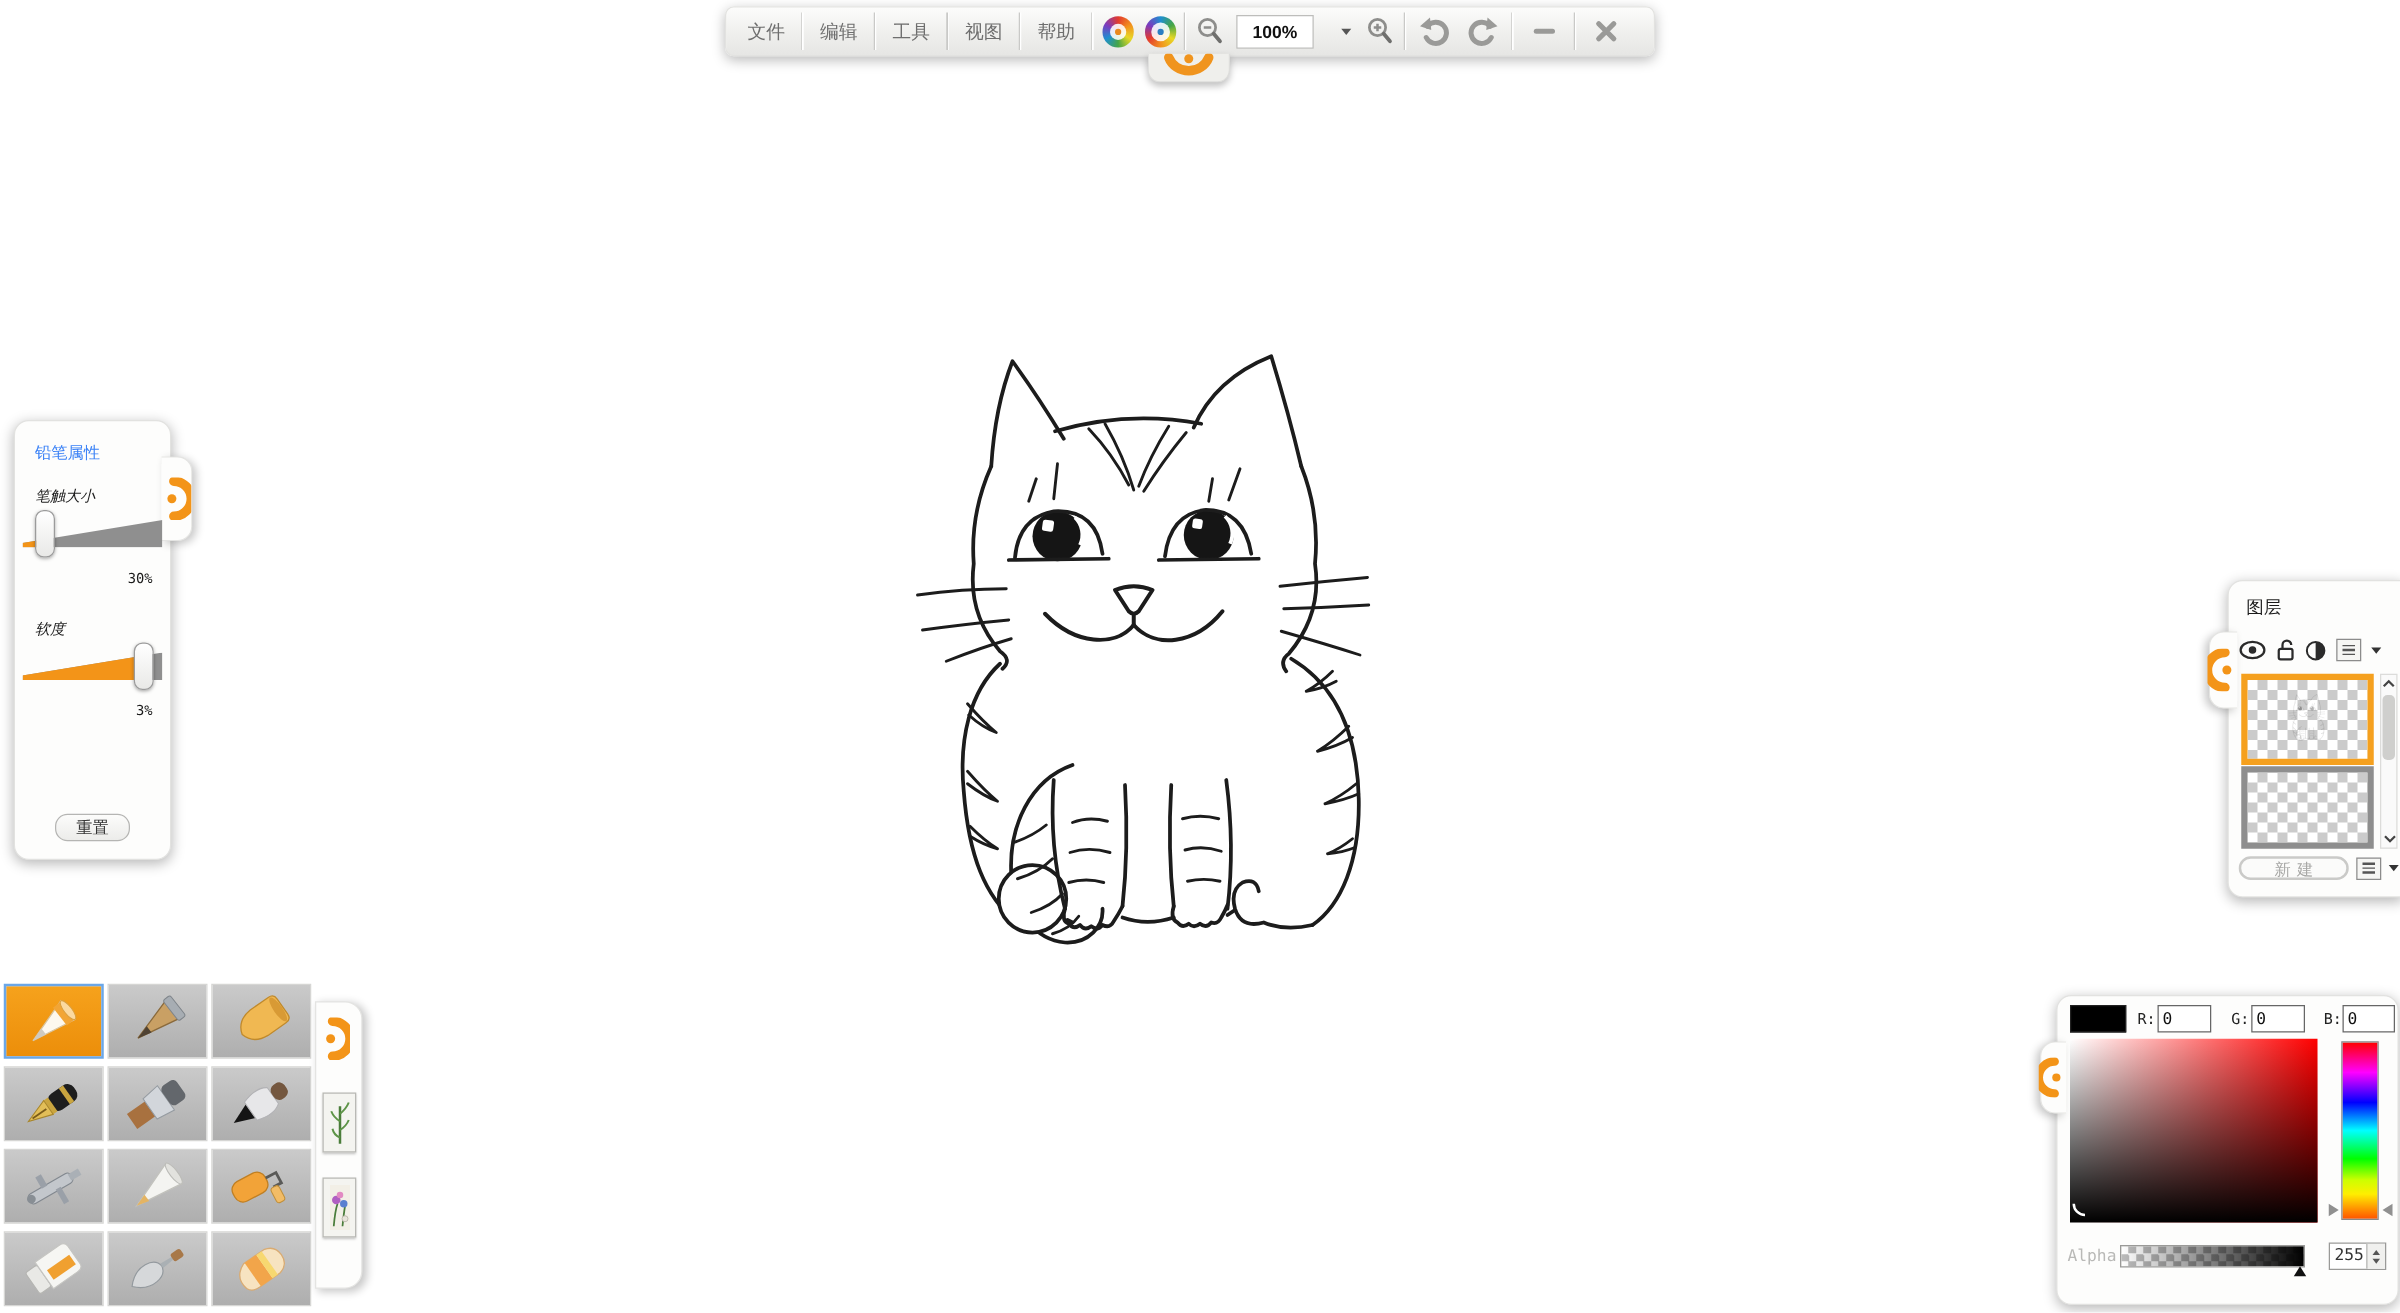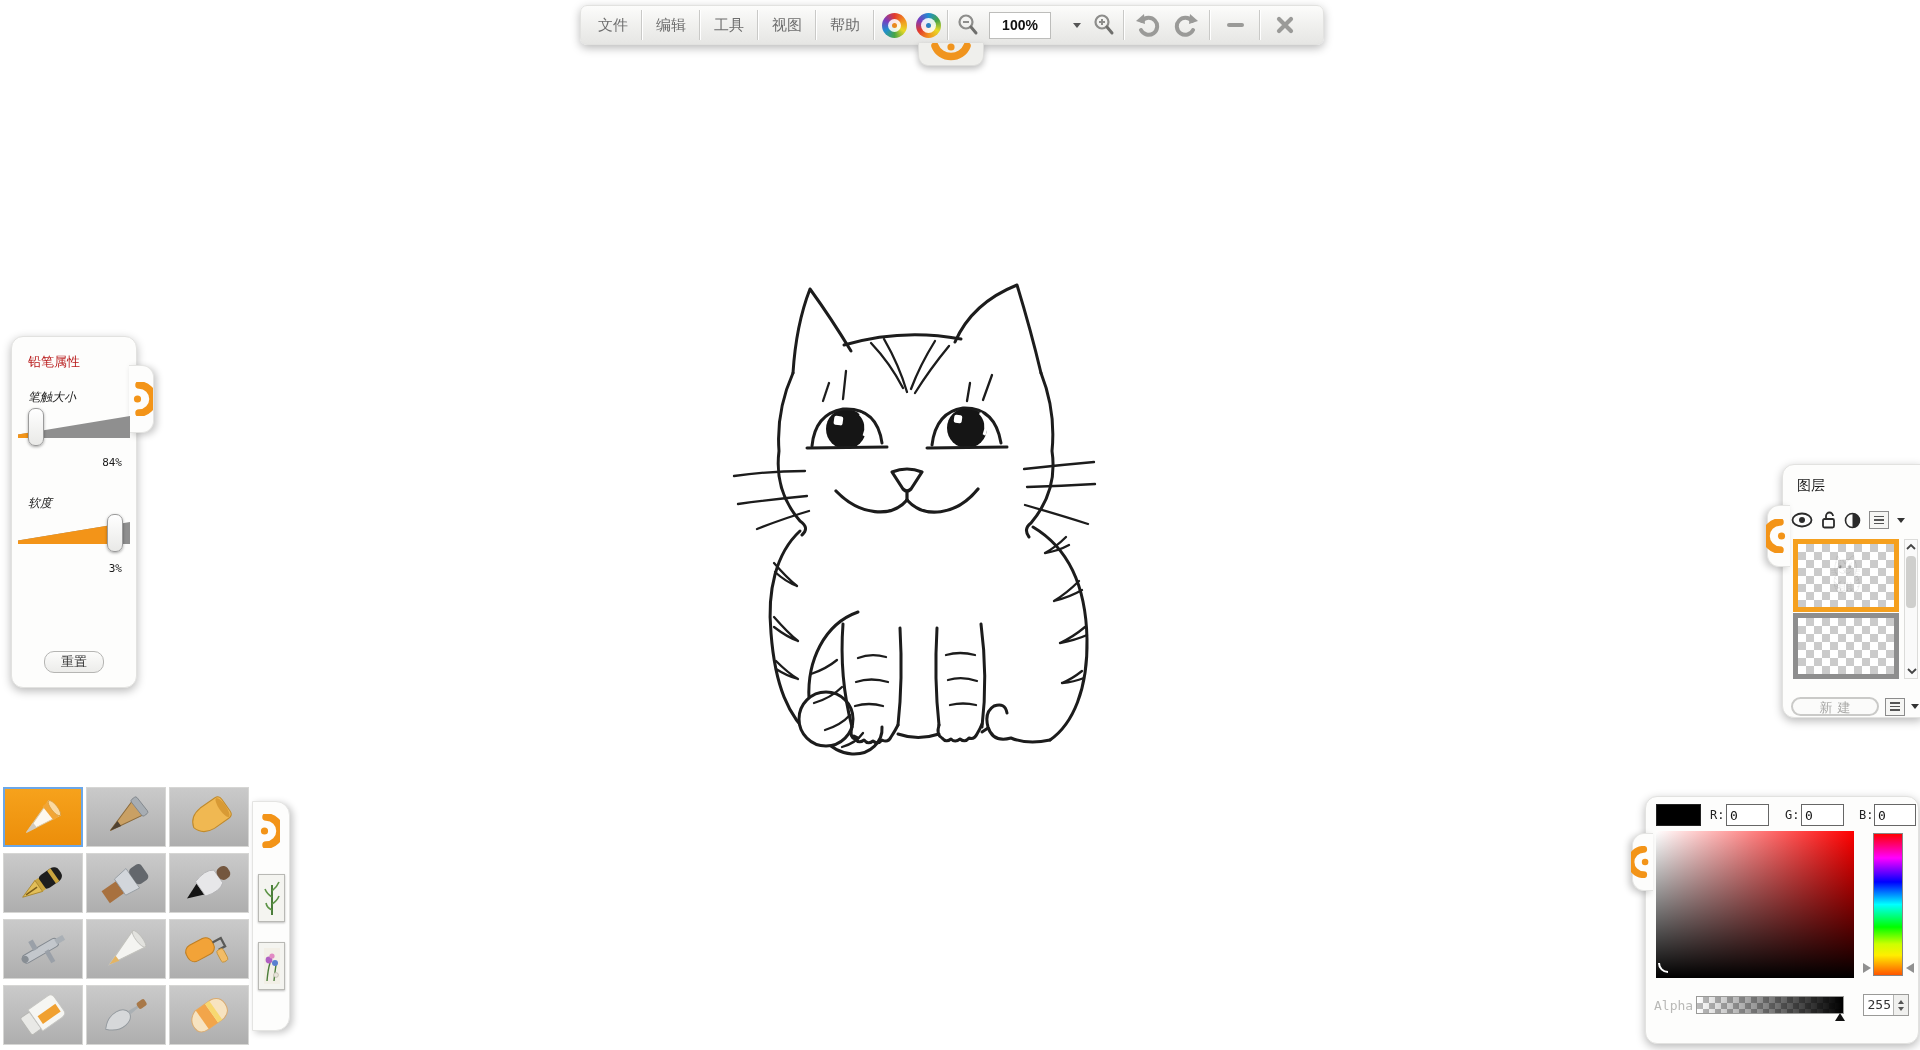--- a/index.html
+++ b/index.html
@@ -25,21 +25,21 @@
   .drop-arrow{width:0;height:0;border-left:4px solid transparent;border-right:4px solid transparent;border-top:5px solid #555;margin:0 6px 0 2px;}
   
   #toolbar-handle{position:absolute;left:918px;top:43px;width:64px;height:22px;background:#efefec;
     border:1px solid #dddddb;border-top:none;border-radius:0 0 10px 10px;box-shadow:0 3px 6px rgba(0,0,0,.25);
     display:flex;align-items:flex-start;justify-content:center;}
   
   .tab-right{position:absolute;background:#fdfdfc;border:1px solid #e4e4e2;border-left:none;border-radius:0 12px 12px 0;box-shadow:3px 2px 7px rgba(0,0,0,.22);}
   .tab-left{position:absolute;background:#fdfdfc;border:1px solid #e4e4e2;border-right:none;border-radius:12px 0 0 12px;box-shadow:-3px 2px 7px rgba(0,0,0,.22);}
   
   #pencil-panel{left:11px;top:336px;width:124px;height:350px;border-radius:12px;}
-  #pencil-panel .p-title{margin:16px 0 0 16px;font-size:13px;color:#b91c1c;}
+  #pencil-panel .p-title{margin:16px 0 0 16px;font-size:13px;color:#3b82f6;}
   #pencil-panel .p-label{margin:18px 0 6px 16px;font-size:12px;color:#1b1b1b;font-style:italic;}
   .wedge{position:relative;margin:10px 6px 0 6px;height:22px;
     clip-path:polygon(0 84%,100% 0,100% 100%,0 100%);background:#8f8f8f;}
   .wedge .fill{position:absolute;left:0;top:0;bottom:0;background:#F39418;}
   .slider-wrap{position:relative;margin:0 6px;height:34px;margin-top:-28px;}
   .sl-handle{position:absolute;top:-2px;width:14px;height:36px;background:linear-gradient(#ffffff,#e9e9e7);
     border:1px solid #9b9b9b;border-radius:7px;box-shadow:0 1px 3px rgba(0,0,0,.35);}
   .p-value{font-size:11px;color:#1b1b1b;text-align:right;margin:12px 14px 0 0;font-family:"DejaVu Sans Mono",monospace;}
   .pill-btn{display:block;margin:0 auto;width:58px;height:20px;border:1px solid #b5b5b3;border-radius:10px;
     background:linear-gradient(#fcfcfb,#ececea);font-size:13px;color:#333;text-align:center;line-height:19px;}
@@ -56,21 +56,21 @@
   #layers-panel .p-title{margin:12px 0 0 14px;font-size:14px;color:#1b1b1b;}
   .licons{position:absolute;left:8px;top:46px;display:flex;align-items:center;gap:8px;}
   .checker{background:
      conic-gradient(#cbcbcb 25%,#ffffff 0 50%,#cbcbcb 0 75%,#ffffff 0);
      background-size:16px 16px;}
   .thumb{position:absolute;left:10px;width:106px;box-sizing:border-box;}
   #thumb1{top:74px;height:73px;border:5px solid #F5A01E;}
   #thumb2{top:148px;height:66px;border:5px solid #8e8e8e;}
   .lscroll{position:absolute;left:121px;top:74px;width:14px;height:140px;background:#fafafa;border:1px solid #dcdcda;box-sizing:border-box;}
   .lscroll .sthumb{position:absolute;left:1px;top:16px;width:10px;height:52px;background:#cfcfcd;border-radius:4px;}
-  .newrow{position:absolute;left:8px;top:232px;display:flex;align-items:center;gap:6px;}
+  .newrow{position:absolute;left:8px;top:220px;display:flex;align-items:center;gap:6px;}
   .new-btn{width:88px;height:19px;border:2px solid #cacac8;border-radius:10px;background:#fbfbfa;
     color:#a7a7a5;font-size:13px;text-align:center;line-height:17px;letter-spacing:5px;padding-left:5px;box-sizing:border-box;}
   .listicon{width:18px;height:16px;border:1px solid #8c8c8c;background:#f6f6f4;display:flex;flex-direction:column;justify-content:center;gap:2px;align-items:center;}
   .listicon i{display:block;width:10px;height:1.5px;background:#555;}
   
   #color-panel{left:1645px;top:796px;width:272px;height:246px;border-radius:12px;}
   .crow{position:absolute;left:0;top:7px;height:22px;width:100%;}
   .swatch{position:absolute;left:10px;top:0;width:45px;height:22px;background:#000;border:1px solid #222;box-sizing:border-box;}
   .clabel{position:absolute;top:4px;font-size:12px;color:#222;font-family:"DejaVu Sans Mono",monospace;}
   .cinput{position:absolute;top:0;width:43px;height:22px;border:1px solid #666;font-size:13px;padding:0 3px;box-sizing:border-box;
@@ -272,21 +272,21 @@
   </div>
 
   <div class="p-title">铅笔属性</div>
   <div class="p-label">笔触大小</div>
   <div class="wedge">
     <div class="fill" style="width:15%"></div>
   </div>
   <div class="slider-wrap">
     <div class="sl-handle" style="left:10px"></div>
   </div>
-  <div class="p-value">84%</div>
+  <div class="p-value">30%</div>
 
   <div class="p-label" style="margin-top:26px">软度</div>
   <div class="wedge">
     <div class="fill" style="width:86%"></div>
   </div>
   <div class="slider-wrap">
     <div class="sl-handle" style="left:89px"></div>
   </div>
   <div class="p-value">3%</div>
 

